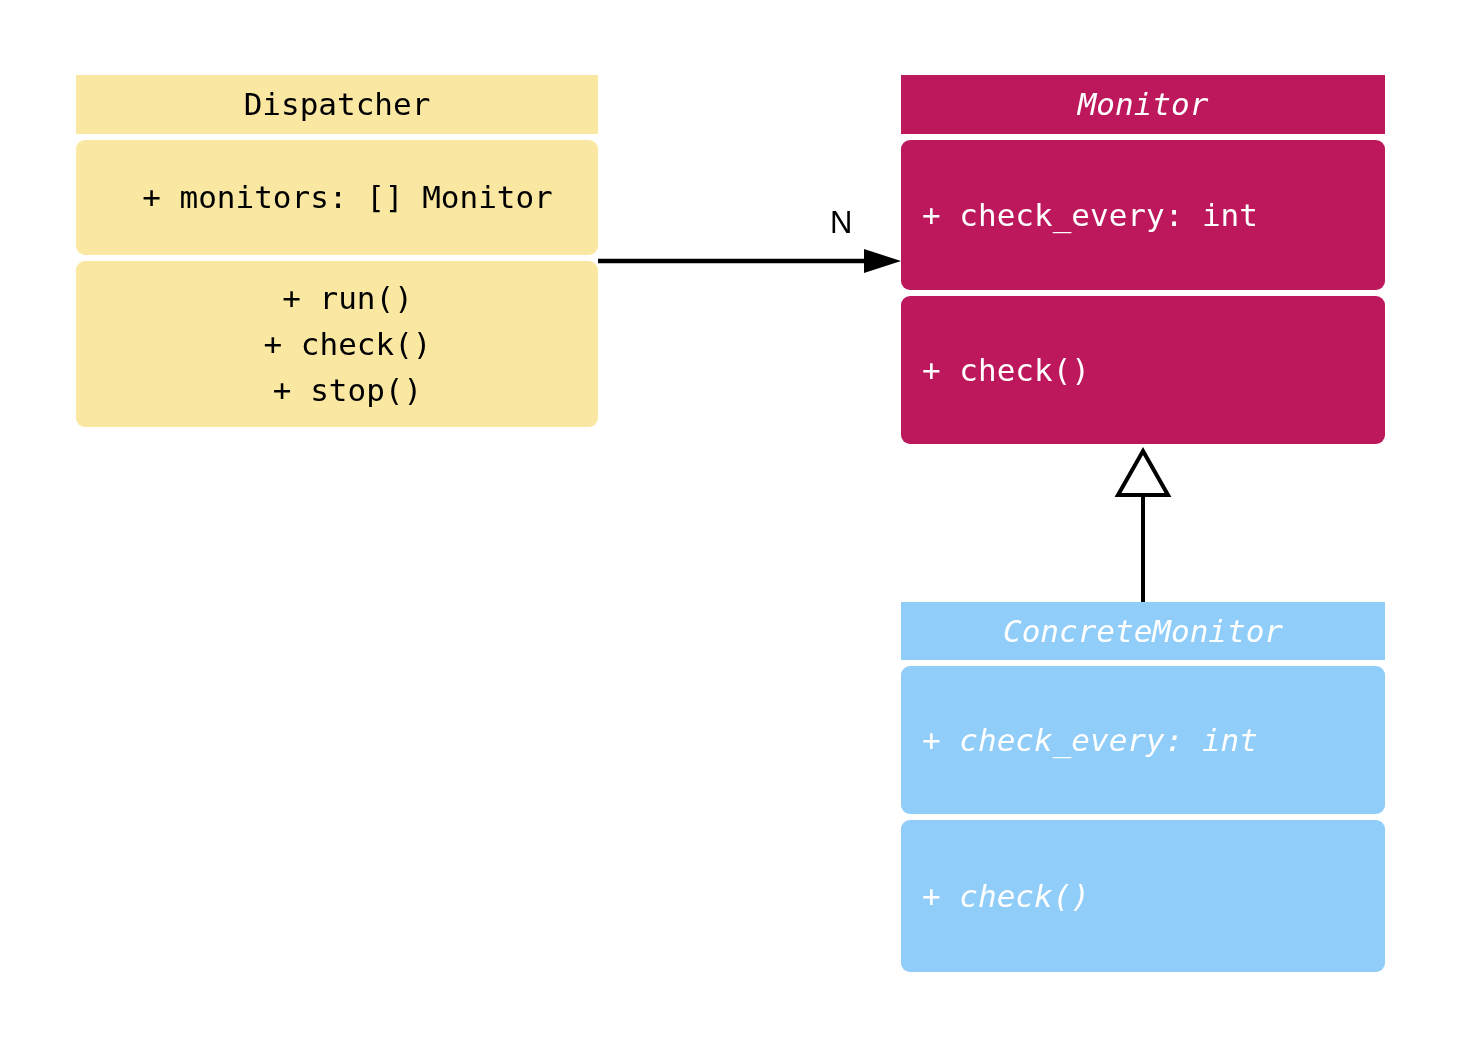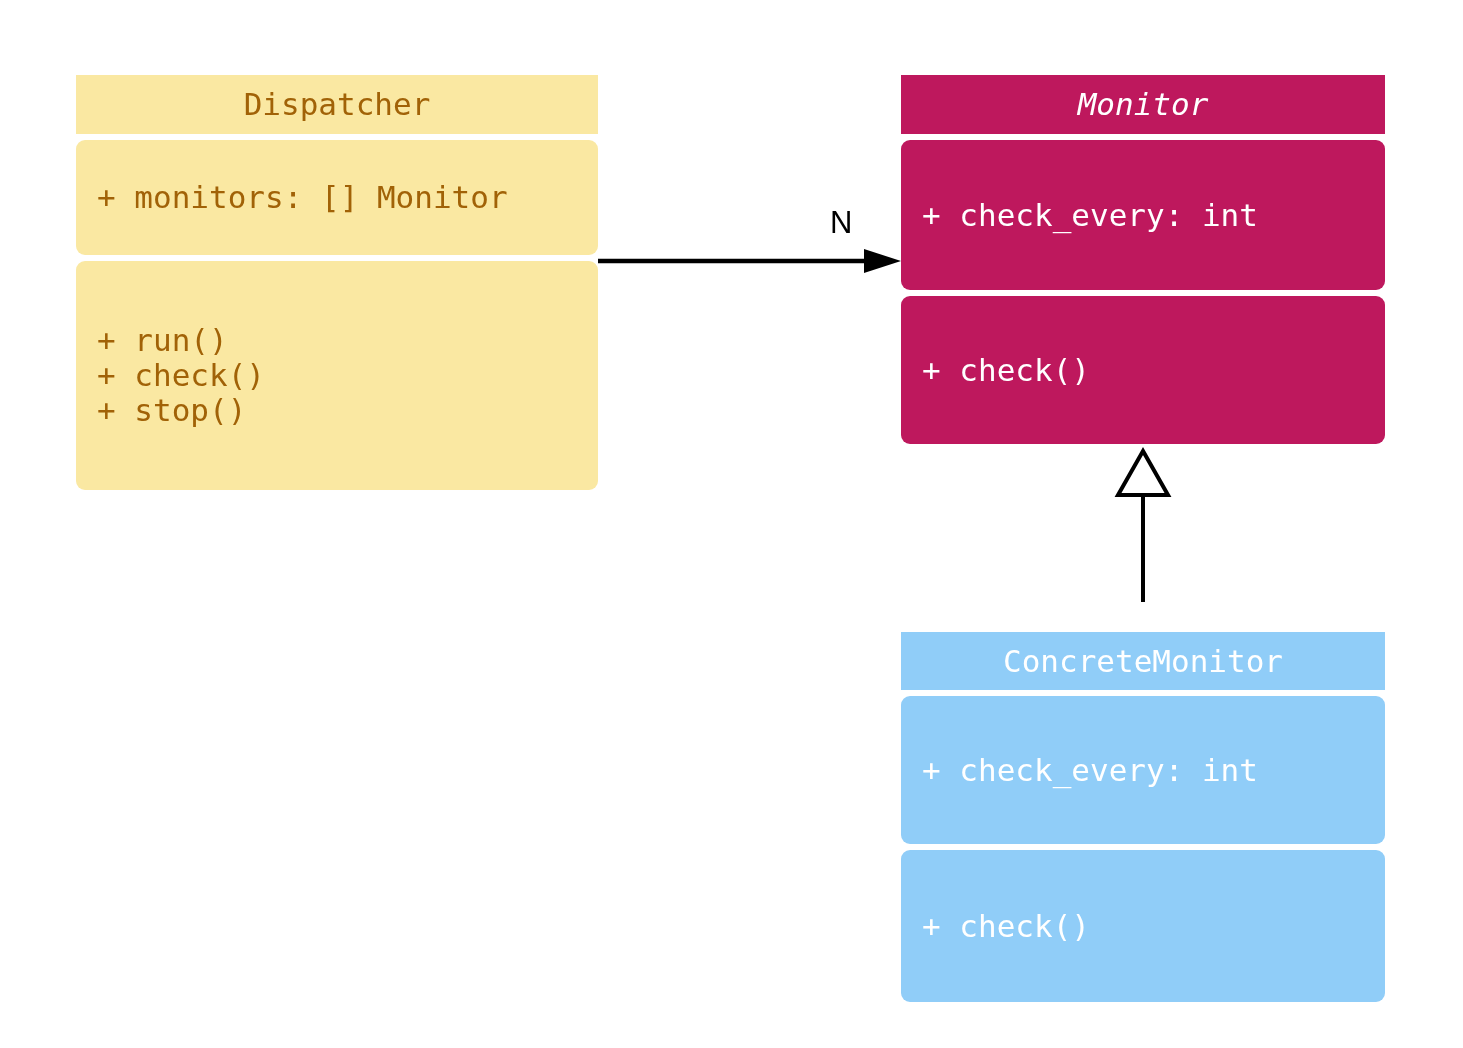--- a/index.html
+++ b/index.html
@@ -24,34 +24,34 @@
   }
   .section.hdr {
     align-items: center;
     justify-content: center;
   }
   .section + .section { margin-top: 6px; border-radius: 9px; }
   .section .line { padding-left: 21px; }
 
   
   .box-dispatcher { left: 76px; top: 75px; width: 522px; }
-  .box-dispatcher .section { background: #FAE8A2; color: #a16207; }
+  .box-dispatcher .section { background: #FAE8A2; color: #000000; text-align: center; }
   .box-dispatcher .hdr     { height: 59px; }
   .box-dispatcher .attrs   { height: 115px; }
-  .box-dispatcher .methods { height: 229px; }
+  .box-dispatcher .methods { height: 166px; gap: 11px; }
 
   
   .box-monitor { left: 901px; top: 75px; width: 484px; }
   .box-monitor .section { background: #be185d; color: #FFFFFF; }
   .box-monitor .hdr     { height: 59px; font-style: italic; }
   .box-monitor .attrs   { height: 150px; }
   .box-monitor .methods { height: 148px; }
 
   
-  .box-concrete { left: 901px; top: 632px; width: 484px; }
+  .box-concrete { left: 901px; top: 602px; width: 484px; font-style: italic; }
   .box-concrete .section { background: #90CDF8; color: #FFFFFF; }
   .box-concrete .hdr     { height: 58px; }
   .box-concrete .attrs   { height: 148px; }
   .box-concrete .methods { height: 152px; }
 
   .connectors {
     position: absolute;
     left: 0; top: 0;
     width: 1463px;
     height: 1048px;

